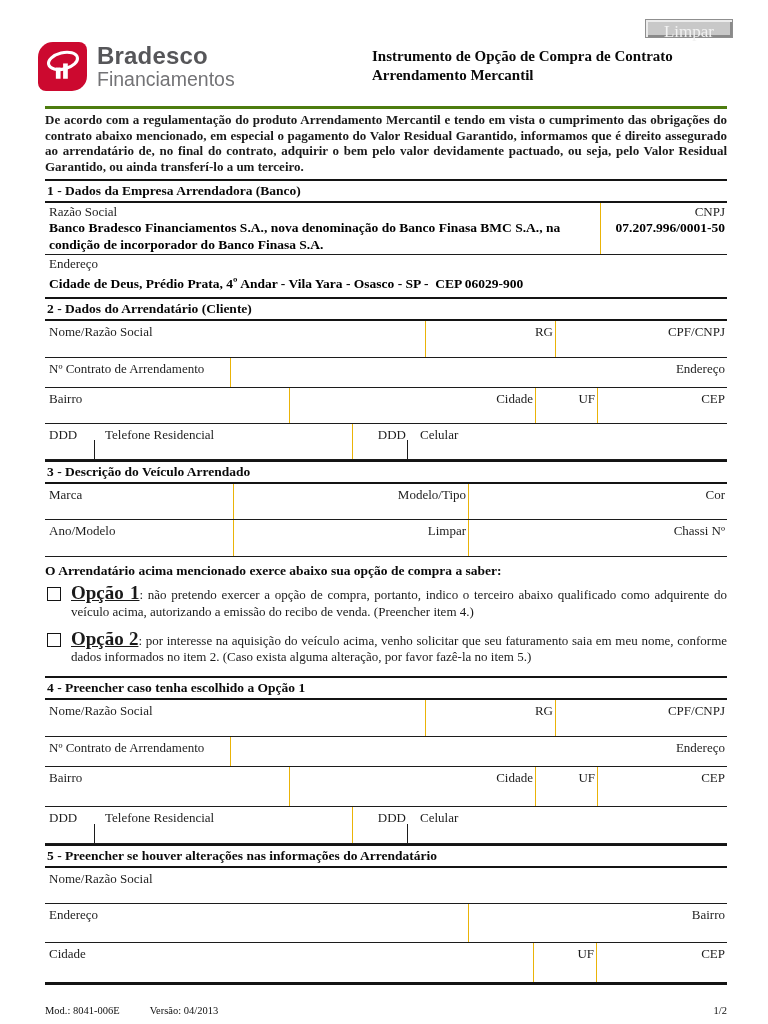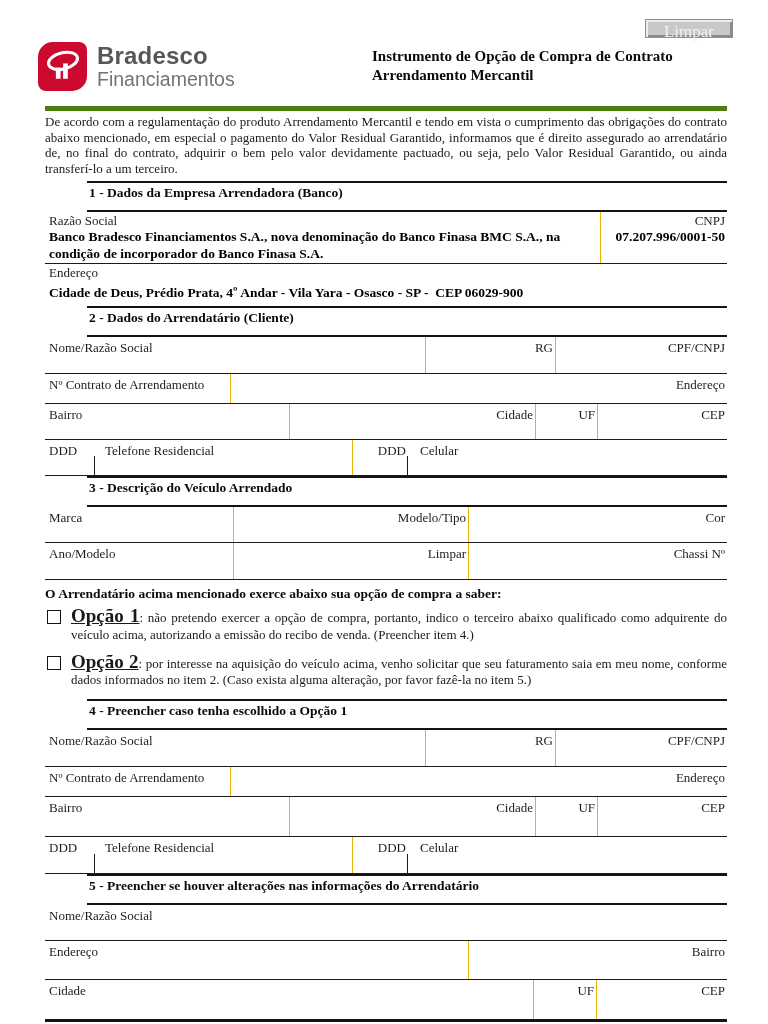--- a/index.html
+++ b/index.html
@@ -28,29 +28,29 @@
   .brand-text { margin-left:10px; font-family:"Liberation Sans", sans-serif; }
   .brand-main { font-size:24px; font-weight:bold; color:#565659; line-height:25px; letter-spacing:0.2px; }
   .brand-sub  { font-size:19.5px; color:#737376; line-height:22px;text-align:center; }
   .doc-title {
     position:absolute; left:372px; top:47px; font-weight:bold; font-size:15px;
     line-height:19px; color:#0a0a0a;
   }
 
   
   .intro {
-    border-top:5px solid #4d7c0f;
+    border-top:3px solid #4d7c0f;
     padding:3px 0 5px 0;
-    font-size:13px; line-height:15.6px; text-align:justify; color:#1a1a1a;
+    font-size:13px; line-height:15.6px; text-align:justify; color:#1a1a1a;font-weight:bold;
   }
 
   
   .sec-head {
     border-top:2px solid #141414; border-bottom:2px solid #141414;
-    font-weight:bold; font-size:13.5px; padding:2px 2px 9px 2px; color:#0a0a0a;margin-left:42px;
+    font-weight:bold; font-size:13.5px; padding:2px 2px 2px 2px; color:#0a0a0a;
   }
   .row { display:flex; border-bottom:1px solid #1c1c1c; position:relative; }
   .row.no-bb { border-bottom:none; }
   .cell { position:relative; padding:1px 2px 0 4px; }
   .cell.bl { border-left:1px solid #eab308;text-align:right; }
   .lab { font-size:13px; color:#1d1d1d; }
   .val { font-weight:bold; font-size:13.5px; color:#000; line-height:16.5px; }
   .h52 { height:52px; } .h42 { height:42px; } .h37 { height:37px; }
   .h30 { height:30px; } .h36 { height:36px; } .h40 { height:40px; } .h39 { height:39px; }
 

